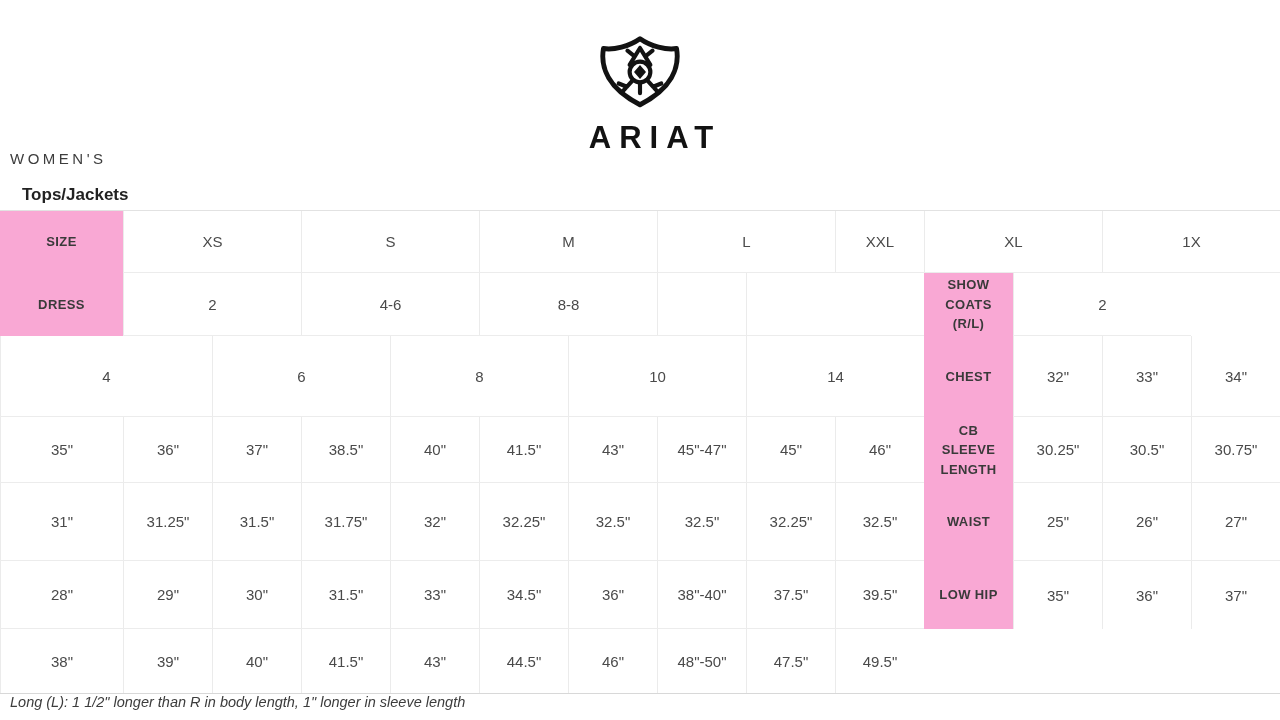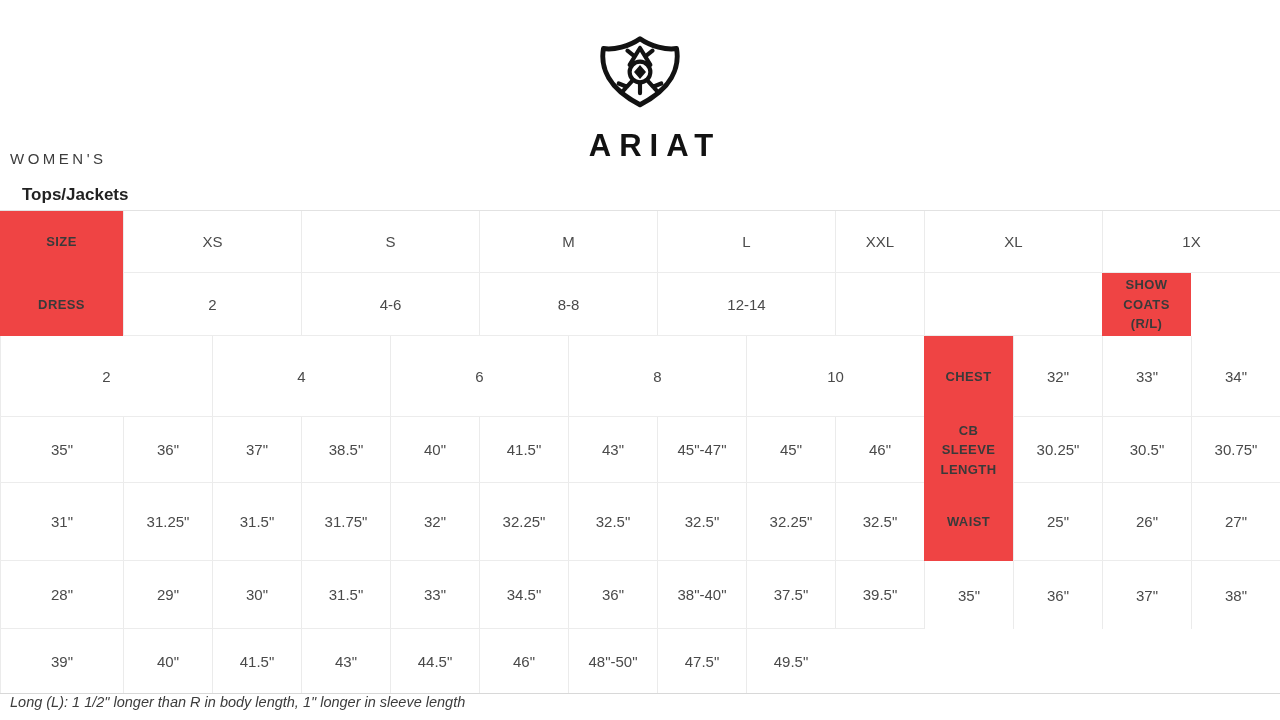--- a/index.html
+++ b/index.html
@@ -4,36 +4,36 @@
 <style>
   * { margin: 0; padding: 0; box-sizing: border-box; }
   html, body { width: 1280px; height: 720px; background: #ffffff; overflow: hidden; }
   body { font-family: "Liberation Sans", sans-serif; position: relative; }
 
   .page { position: relative; width: 1280px; height: 720px; background: #fff; }
 
   
   .brand { position: absolute; top: 36px; left: 0; width: 100%; text-align: center; }
   .brand svg { display: block; margin: 0 auto; }
-  .brand-name { margin-top: 20px; font-size: 31px; font-weight: bold; letter-spacing: 8px; color: #121212; padding-left: 30px; }
+  .brand-name { margin-top: 12px; font-size: 31px; font-weight: bold; letter-spacing: 8px; color: #121212; padding-left: 30px; }
 
   .category { position: absolute; top: 150px; left: 10px; font-size: 15px; letter-spacing: 3.5px; color: #3d3d3d; }
   .subcategory { position: absolute; top: 185px; left: 22px; font-size: 17px; font-weight: bold; color: #222; }
 
   
   .chart {
     position: absolute; top: 210px; left: 0; width: 1280px;
     display: grid;
     grid-template-columns: 123px repeat(13, 1fr);
     grid-template-rows: 62px 63px 81px 66px 78px 68px 64px;
     border-top: 1px solid #e2e2e2;
     border-bottom: 1px solid #d8d8d8;
   }
   .row-label {
-    background: #ef4444;
+    background: #f9a8d4;
     display: flex; align-items: center; justify-content: center; text-align: center;
     font-size: 13px; font-weight: bold; letter-spacing: 0.4px; color: #3a3a3a;
     padding: 8px 8px; line-height: 1.5;
   }
   .cell {
     display: flex; align-items: center; justify-content: center; text-align: center;
     font-size: 15px; color: #4a4a4a;
     border-left: 1px solid #ebebeb;
     border-bottom: 1px solid #ececec;
     background: #fff;
@@ -73,29 +73,29 @@
       <div class="cell span2">S</div>
       <div class="cell span2">M</div>
       <div class="cell span2">L</div>
       <div class="cell">XXL</div>
       <div class="cell span2">XL</div>
       <div class="cell span2">1X</div>
       <div class="row-label">DRESS</div>
       <div class="cell span2">2</div>
       <div class="cell span2">4-6</div>
       <div class="cell span2">8-8</div>
-      <div class="cell span2">12-14</div>
       <div class="cell"></div>
       <div class="cell span2"></div>
       <div class="row-label">SHOW COATS (R/L)</div>
       <div class="cell span2">2</div>
       <div class="cell span2">4</div>
       <div class="cell span2">6</div>
       <div class="cell span2">8</div>
       <div class="cell span2">10</div>
+      <div class="cell span2">14</div>
       <div class="row-label">CHEST</div>
       <div class="cell">32"</div>
       <div class="cell">33"</div>
       <div class="cell">34"</div>
       <div class="cell">35"</div>
       <div class="cell">36"</div>
       <div class="cell">37"</div>
       <div class="cell">38.5"</div>
       <div class="cell">40"</div>
       <div class="cell">41.5"</div>
@@ -124,20 +124,21 @@
       <div class="cell">28"</div>
       <div class="cell">29"</div>
       <div class="cell">30"</div>
       <div class="cell">31.5"</div>
       <div class="cell">33"</div>
       <div class="cell">34.5"</div>
       <div class="cell">36"</div>
       <div class="cell">38"-40"</div>
       <div class="cell">37.5"</div>
       <div class="cell">39.5"</div>
+      <div class="row-label">LOW HIP</div>
       <div class="cell lastrow">35"</div>
       <div class="cell lastrow">36"</div>
       <div class="cell lastrow">37"</div>
       <div class="cell lastrow">38"</div>
       <div class="cell lastrow">39"</div>
       <div class="cell lastrow">40"</div>
       <div class="cell lastrow">41.5"</div>
       <div class="cell lastrow">43"</div>
       <div class="cell lastrow">44.5"</div>
       <div class="cell lastrow">46"</div>

